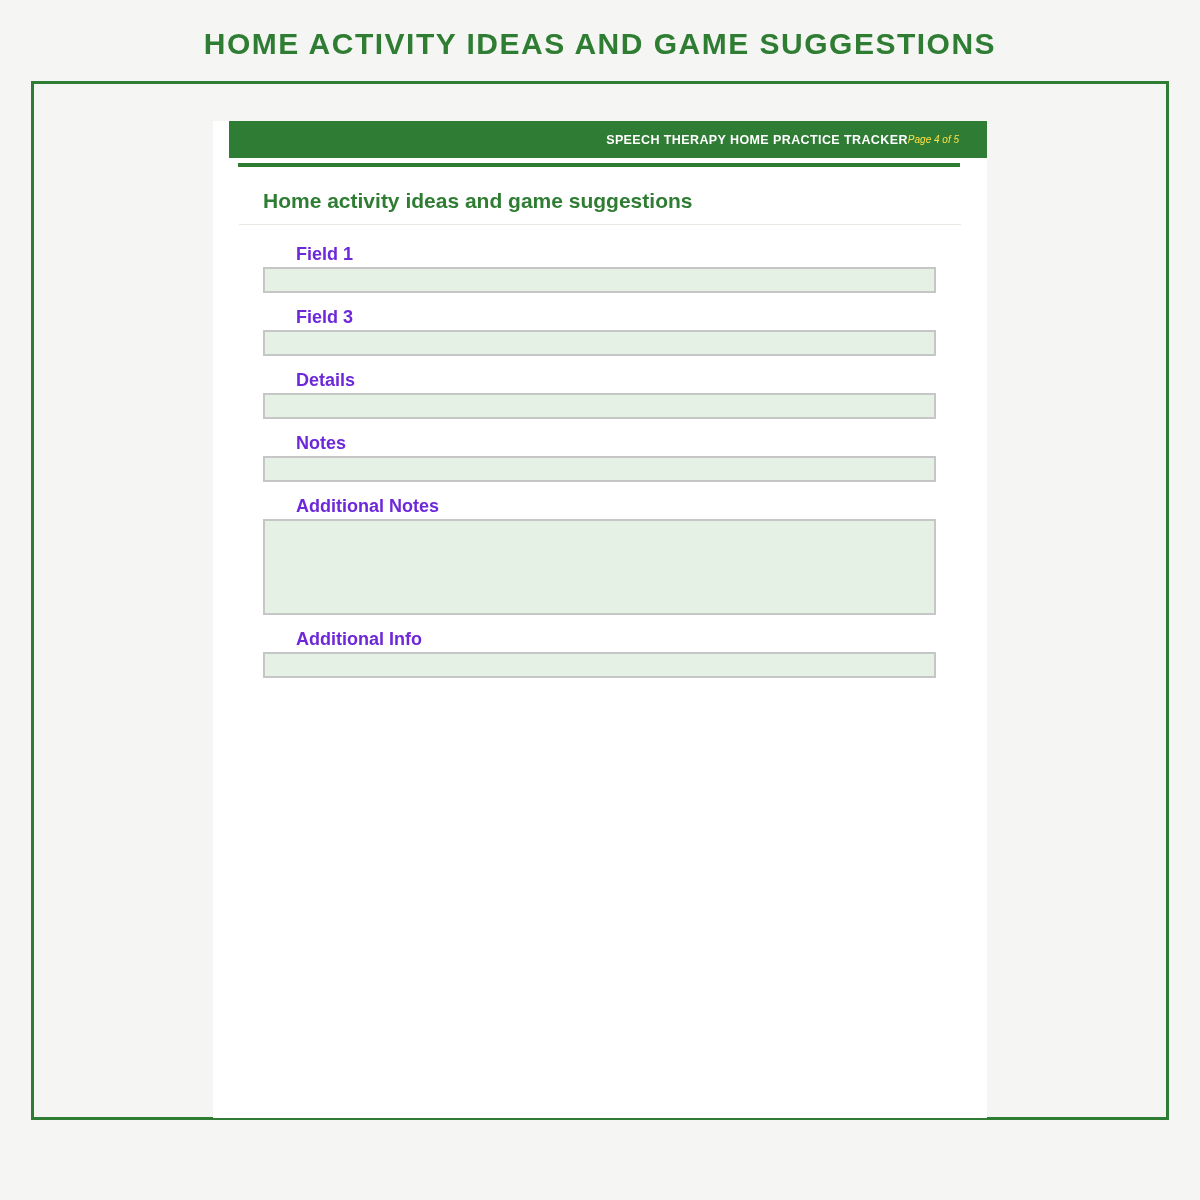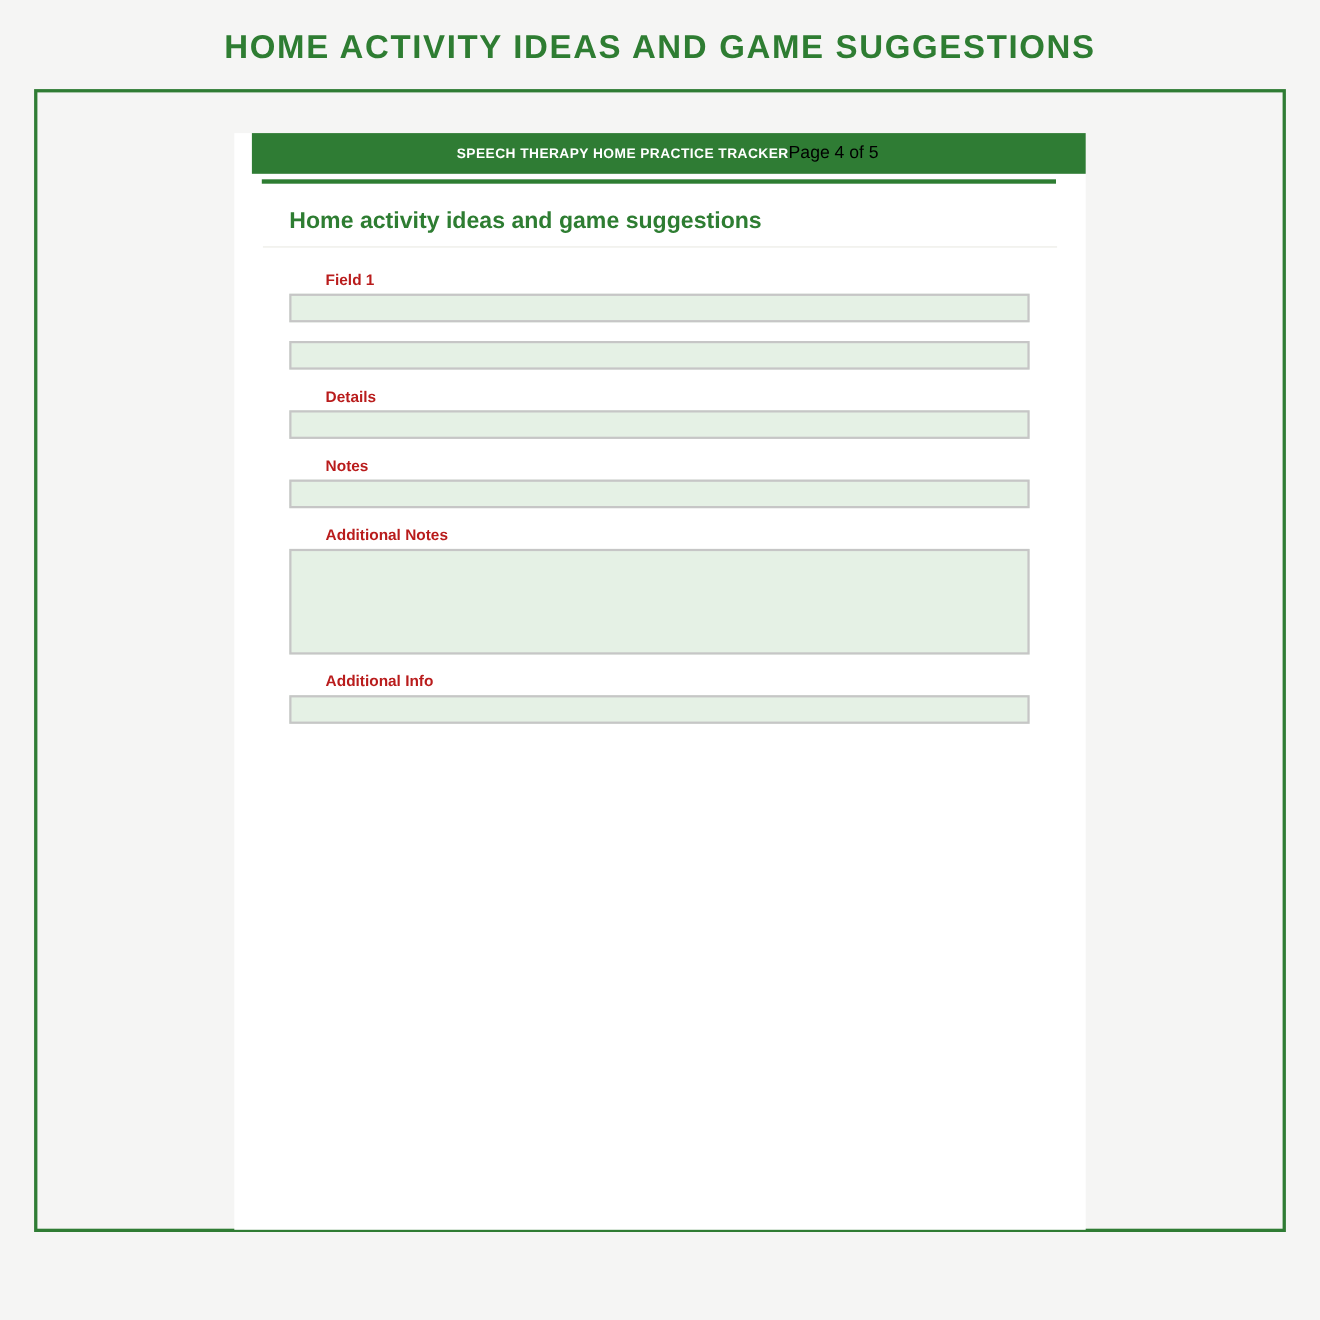--- a/index.html
+++ b/index.html
@@ -47,35 +47,36 @@
     width: 774px;
     height: 997px;
     background: #ffffff;
   }
 
   .doc-header {
     height: 37px;
     background: #2f7c34;
     display: flex;
     align-items: center;
-    justify-content: center;
+    justify-content: flex-end;
     padding: 0 28px 0 26px;
     margin-left: 16px;
   }
   .doc-header-title {
     color: #ffffff;
     font-size: 12.5px;
     font-weight: bold;
     letter-spacing: 0.4px;
     white-space: nowrap;
   }
   .doc-page-info {
-    color: #000000;
-    font-size: 16px;
+    color: #fde047;
+    font-size: 10px;
     white-space: nowrap;
+    font-style: italic;
   }
 
   .header-divider {
     height: 4px;
     background: #2e7d32;
     margin: 5px 27px 0 25px;
   }
 
   .section-heading {
     margin: 22px 50px 11px 50px;
@@ -91,24 +92,24 @@
   }
 
   .fields {
     padding: 22px 51px 0 50px;
   }
   .field-group {
     margin-bottom: 17px;
   }
   .field-label {
     display: block;
-    font-size: 14px;
+    font-size: 18px;
     line-height: 15px;
     font-weight: bold;
-    color: #b91c1c;
+    color: #6d28d9;
     margin-bottom: 5px;
     padding-left: 33px;
   }
   .field-input, .field-textarea {
     display: block;
     width: 100%;
     box-sizing: border-box;
     background: #e5f1e5;
     border: 2px solid #c6c6c6;
     border-radius: 0;
@@ -147,20 +148,21 @@
 
   <div class="fields">
 
     <div class="field-group">
       <label class="field-label">Field 1</label>
       <input class="field-input" type="text" aria-label="Field 1" style="">
     </div>
 
 
     <div class="field-group">
+      <label class="field-label">Field 3</label>
       <input class="field-input" type="text" aria-label="Field 3" style="">
     </div>
 
     <div class="field-group">
       <label class="field-label">Details</label>
       <input class="field-input" type="text" aria-label="Details" style="">
     </div>
 
     <div class="field-group">
       <label class="field-label">Notes</label>

